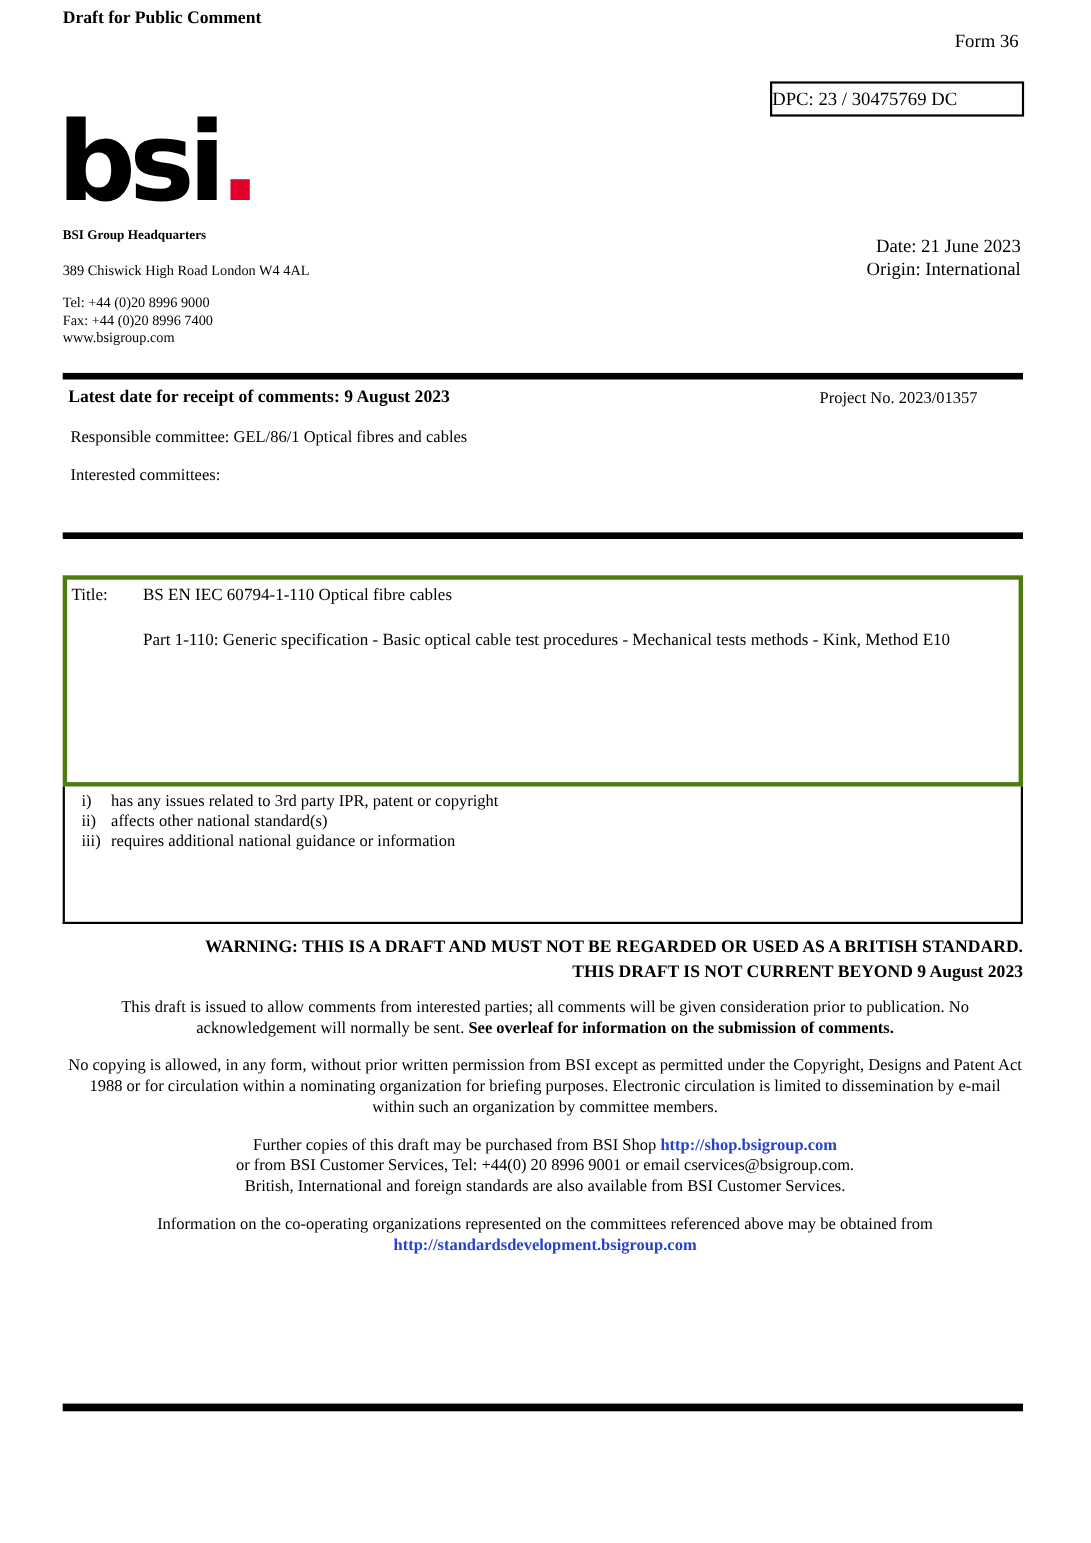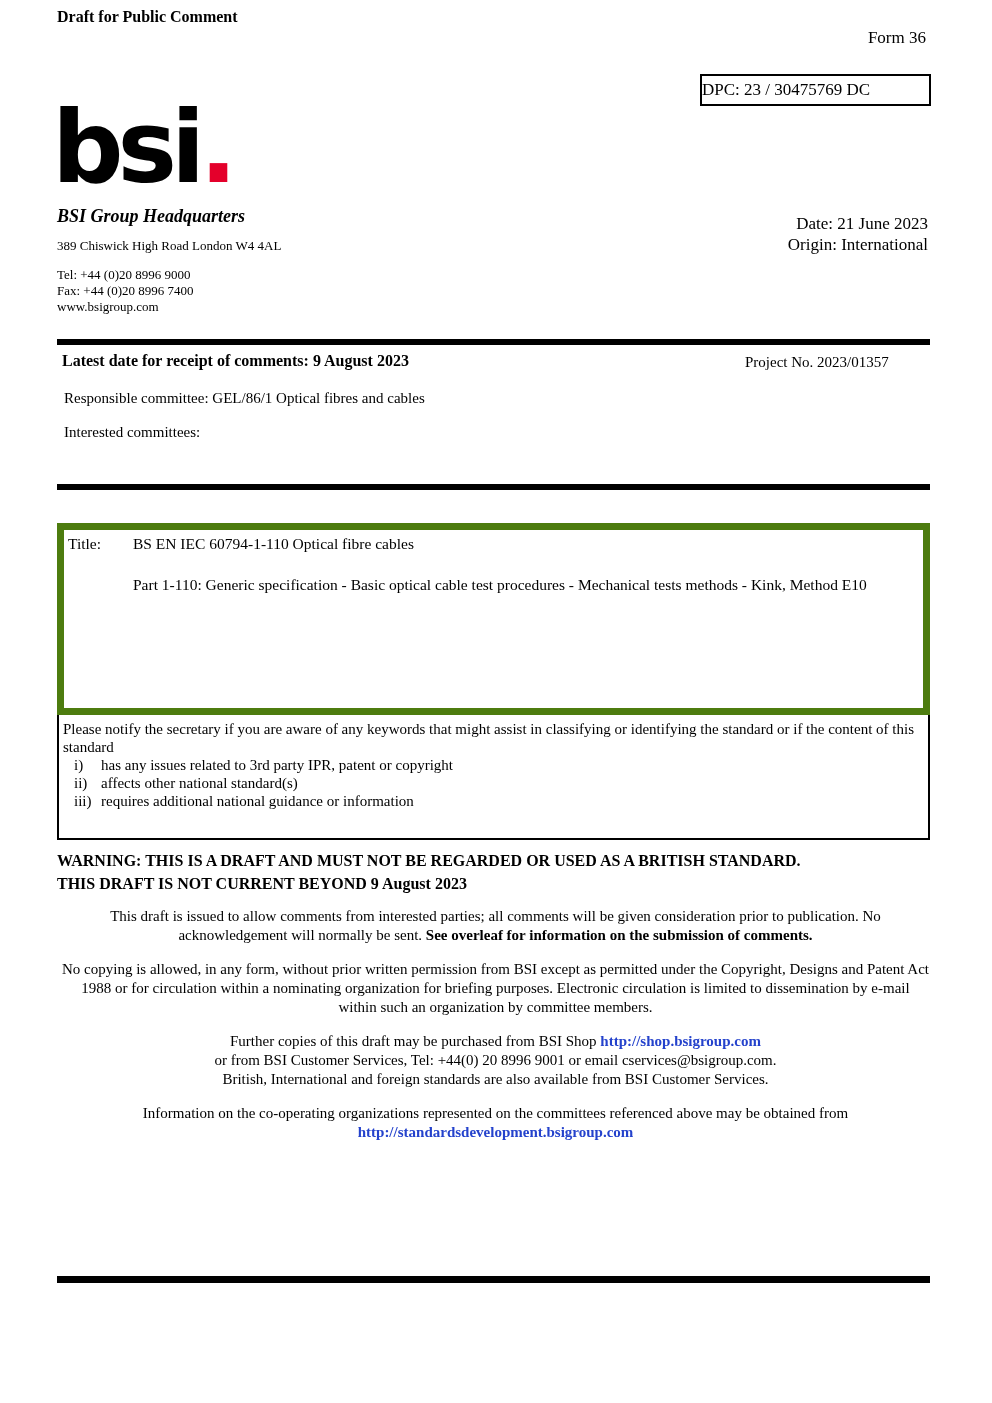--- a/index.html
+++ b/index.html
@@ -21,52 +21,52 @@
     display:flex; align-items:center; justify-content:flex-start;
   }
 
   .logo {
     left:52px; top:98px;
     font-family:"DejaVu Sans","Liberation Sans",sans-serif;
     font-weight:bold; font-size:100px; line-height:1; letter-spacing:-6px;
     color:#000;
   }
 
-  .hq-name    { left:57px; top:206px; font-size:18px; font-weight:bold;font-style:italic; }
+  .hq-name    { left:57px; top:206px; font-size:12px; font-weight:bold; }
   .hq-address { left:57px; top:238px; font-size:13px; }
   .hq-tel     { left:57px; top:267px; font-size:13px; }
   .hq-fax     { left:57px; top:283px; font-size:13px; }
   .hq-web     { left:57px; top:299px; font-size:13px; }
 
   .date-line   { right:64px; top:214px; font-size:17px; }
   .origin-line { right:64px; top:235px; font-size:17px; }
 
   .rule   { left:57px; width:873px; background:#000; }
   .rule-1 { top:339px; height:6px; }
   .rule-2 { top:484px; height:6px; }
   .rule-3 { top:1276px; height:7px; }
 
   .latest-date { left:62px; top:352px; font-size:16px; font-weight:bold; }
   .project-no  { left:745px; top:354px; font-size:15px;font-family:Liberation Serif, serif; }
   .resp-comm   { left:64px; top:390px; }
   .int-comm    { left:64px; top:424px; }
 
-  .title-box  { left:57px; top:523px; width:873px; height:192px; border:7px solid #4d7c0f; font-size:15.5px; }
+  .title-box  { left:57px; top:523px; width:873px; height:192px; border:4px solid #4d7c0f; font-size:15.5px; }
   .title-label { position:absolute; left:4px;  top:5px; }
   .title-line1 { position:absolute; left:69px; top:5px; }
   .title-line2 { position:absolute; left:69px; top:46px; right:3px; }
 
   .keywords-box {
     left:57px; top:715px; width:873px; height:125px;
     border:2px solid #000; border-top:0;
     padding:5px 8px 0 4px; line-height:18px;
   }
   .kw-marker { display:inline-block; min-width:27px; margin-left:11px; }
 
-  .warning { left:57px; top:849px; width:873px; text-align:left; font-weight:bold; font-size:16px; line-height:23px; }
+  .warning { left:57px; top:849px; width:873px; text-align:right; font-weight:bold; font-size:16px; line-height:23px; }
 
   .body-text { left:62px; top:907px; width:867px; line-height:19px;text-align:center; }
   .body-text p { margin:0 0 15px 0; }
   .link { font-weight:bold; text-decoration:none; cursor:pointer; }
 
   .footer { left:62px; top:1306px; font-size:16px; line-height:21.5px; }
   .bold { font-weight:bold; }
 </style>
 </head>
 <body>
@@ -100,21 +100,20 @@
 
   <div class="abs rule rule-2"></div>
 
   <div class="abs title-box">
     <div class="title-label">Title:</div>
     <div class="title-line1">BS EN IEC 60794-1-110 Optical fibre cables</div>
     <div class="title-line2">Part 1-110: Generic specification - Basic optical cable test procedures - Mechanical tests methods - Kink, Method E10</div>
   </div>
 
   <div class="abs keywords-box">
-    <div class="kw-intro">Please notify the secretary if you are aware of any keywords that might assist in classifying or identifying the standard or if the content of this standard</div>
     <div class="kw-item"><span class="kw-marker">i)</span><span>has any issues related to 3rd party IPR, patent or copyright</span></div>
     <div class="kw-item"><span class="kw-marker">ii)</span><span>affects other national standard(s)</span></div>
     <div class="kw-item"><span class="kw-marker">iii)</span><span>requires additional national guidance or information</span></div>
   </div>
 
   <div class="abs warning">
     <div>WARNING: THIS IS A DRAFT AND MUST NOT BE REGARDED OR USED AS A BRITISH STANDARD.</div>
     <div>THIS DRAFT IS NOT CURRENT BEYOND 9 August 2023</div>
   </div>
 

